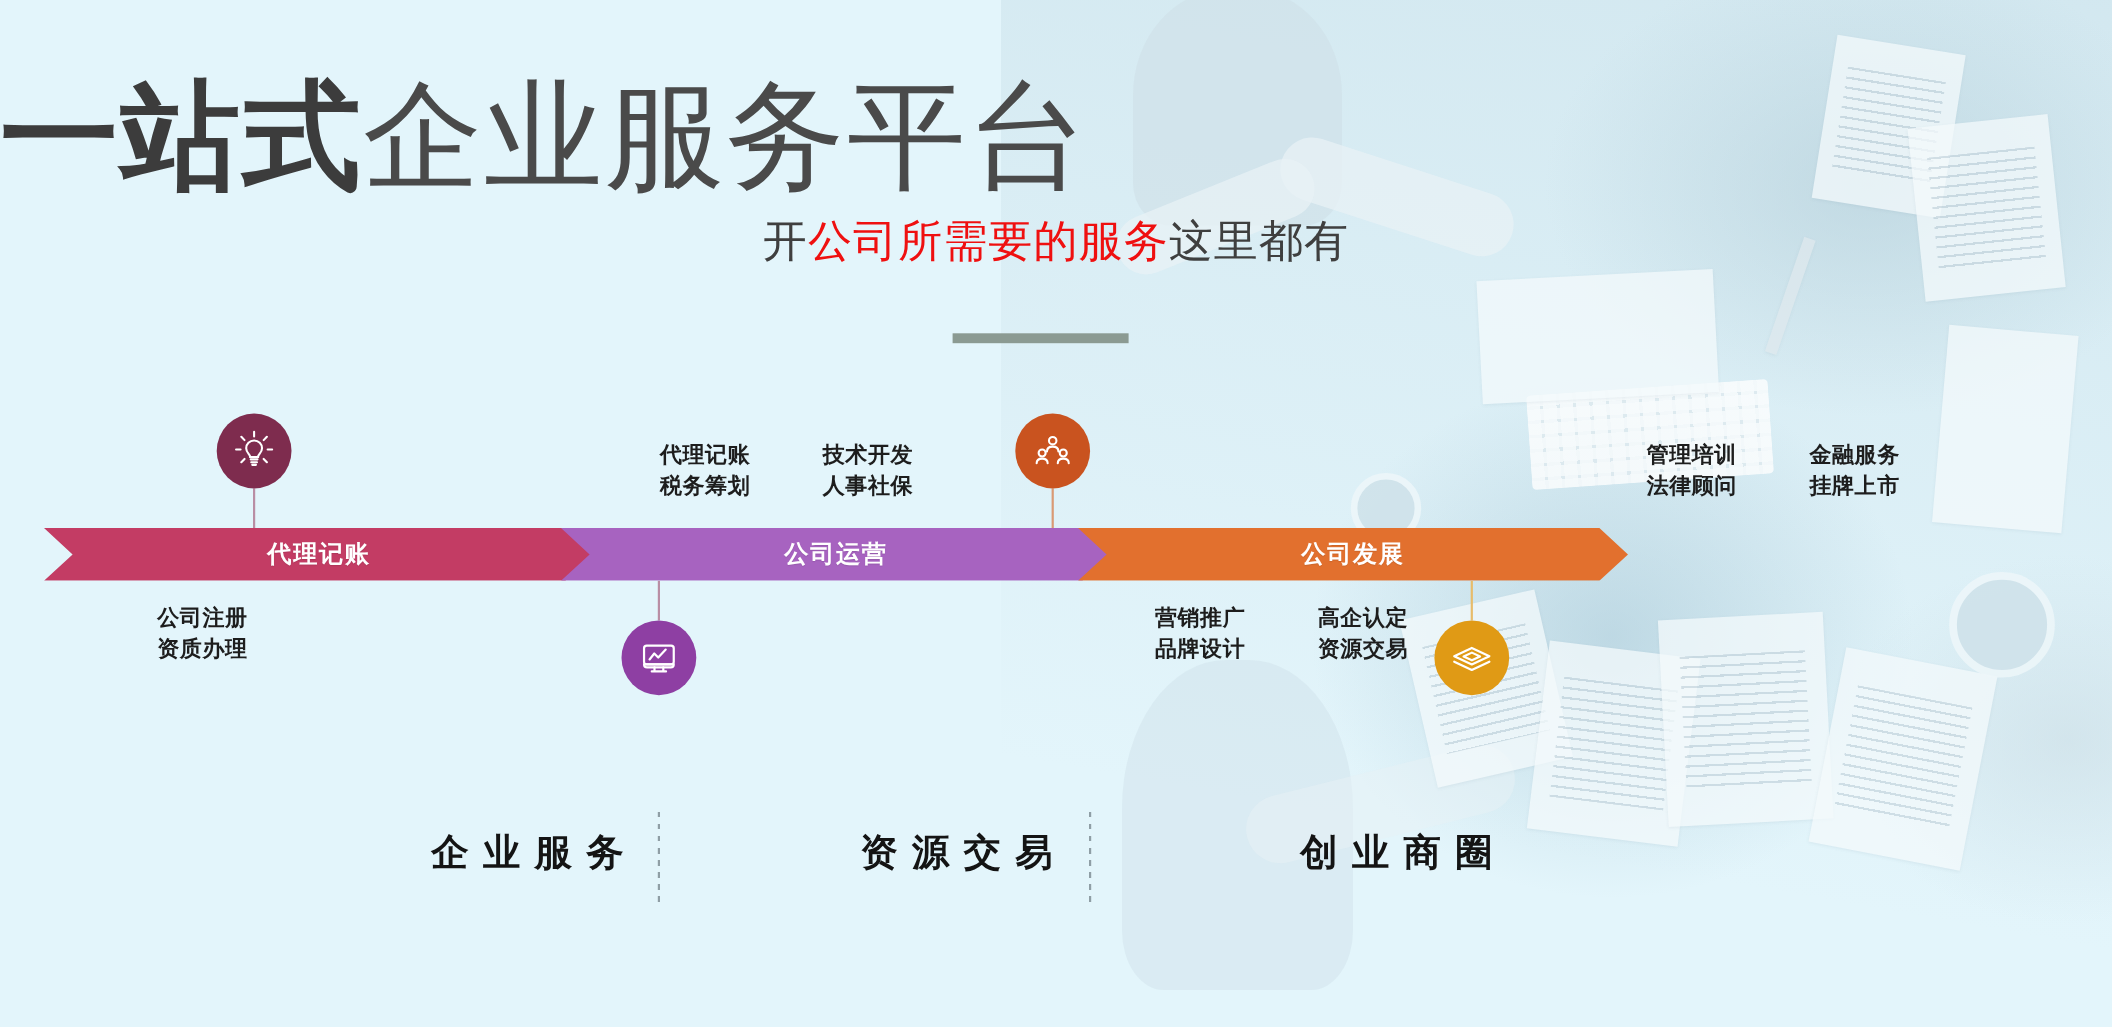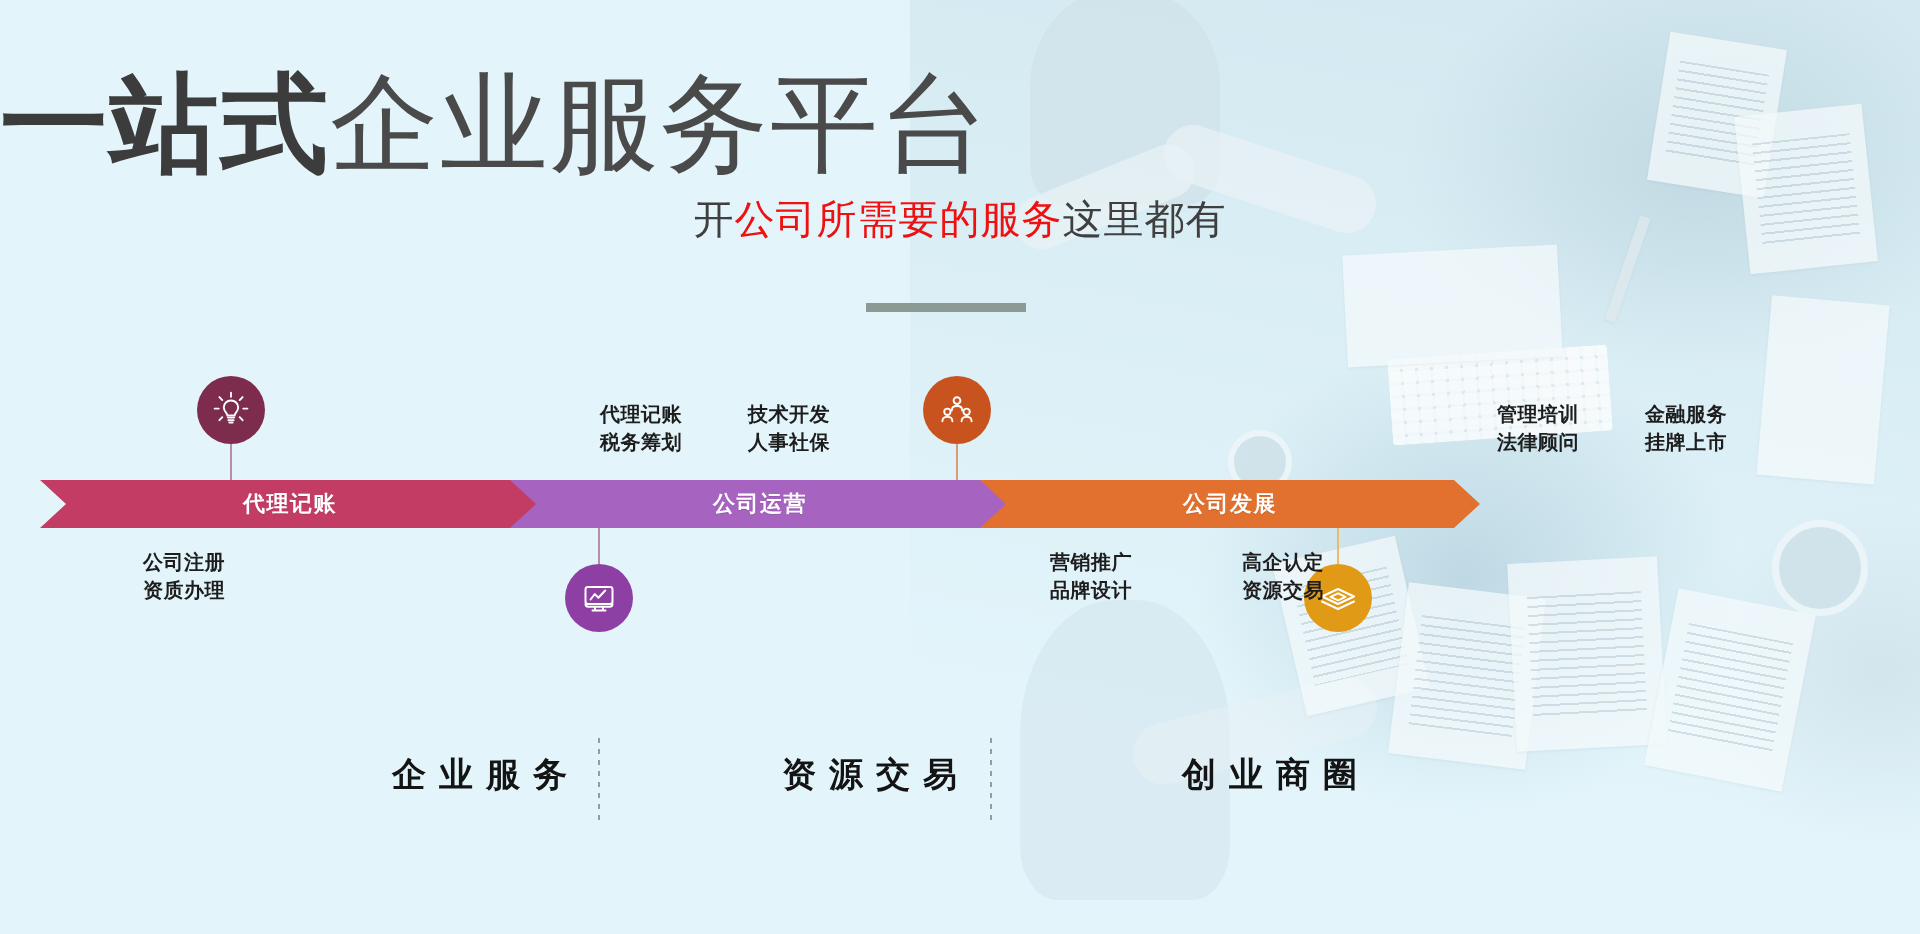--- a/index.html
+++ b/index.html
@@ -254,21 +254,21 @@
     </div><div class="col" style="width:130px;">
       <div class="line">技术开发</div>
       <div class="line">人事社保</div>
     </div>
   </div>
 
   <div class="lblgrp" style="left:1050px; top:548px;">
     <div class="col" style="width:148px;">
       <div class="line">营销推广</div>
       <div class="line">品牌设计</div>
-    </div><div class="col" style="width:130px;margin-left:44px;">
+    </div><div class="col" style="width:130px;">
       <div class="line">高企认定</div>
       <div class="line">资源交易</div>
     </div>
   </div>
 
   <div class="lblgrp" style="left:1497px; top:400px;">
     <div class="col" style="width:148px;">
       <div class="line">管理培训</div>
       <div class="line">法律顾问</div>
     </div><div class="col" style="width:130px;">

